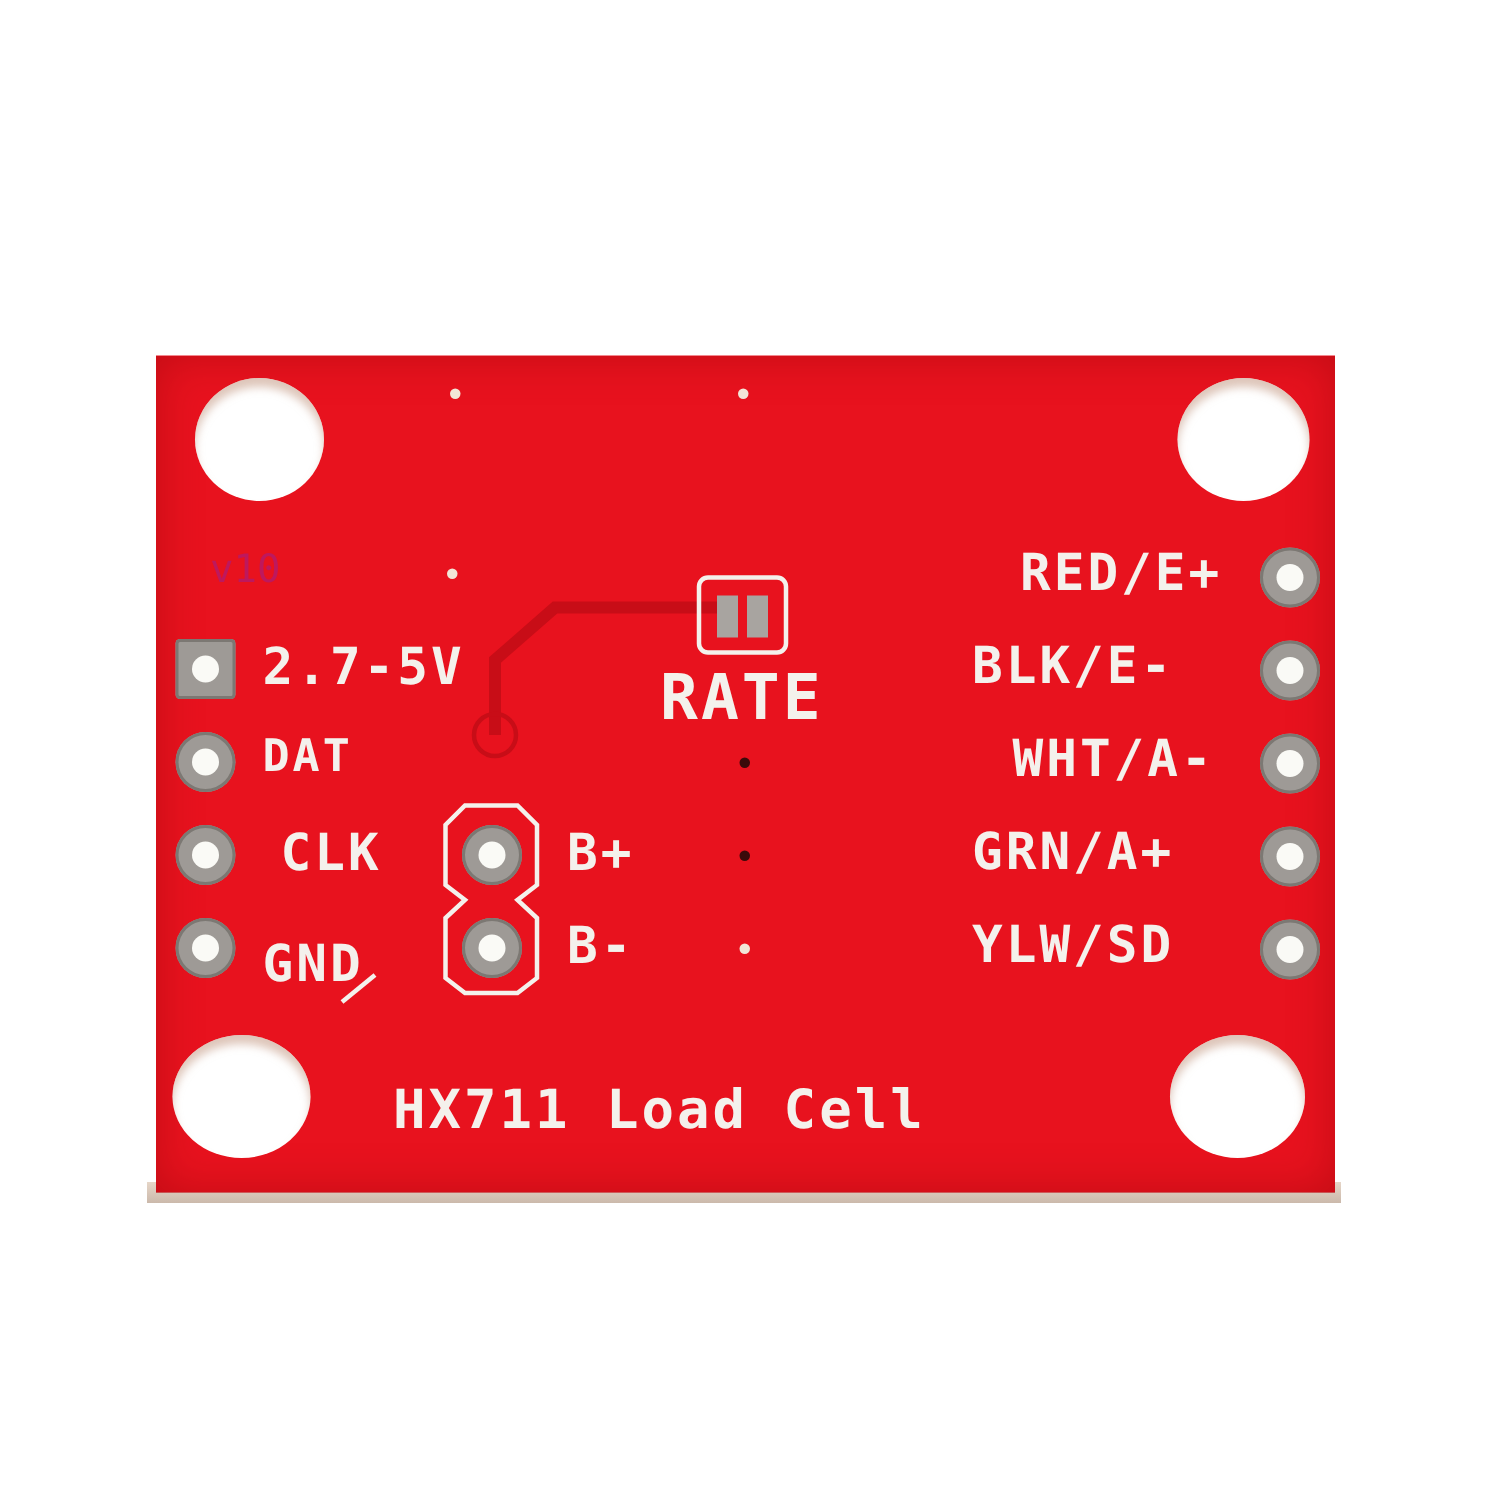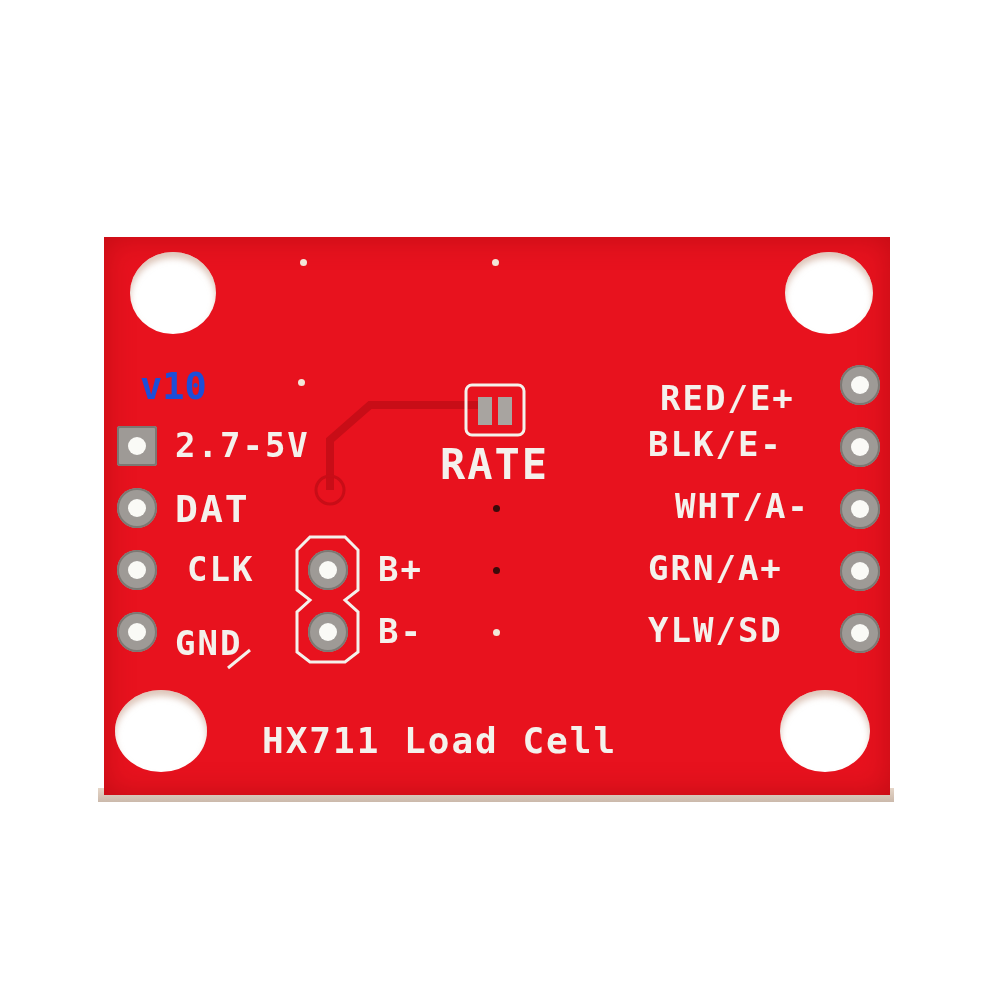--- a/index.html
+++ b/index.html
@@ -7,21 +7,21 @@
   .board{position:absolute;left:104px;top:237px;width:786px;height:558px;background:#e8121e;
     box-shadow:inset 0 0 30px rgba(120,0,0,0.35);}
   .board-edge{position:absolute;left:98px;top:788px;width:796px;height:14px;background:linear-gradient(#e6d6c8,#cbb9ab);}
   .hole{position:absolute;border-radius:50%;background:#ffffff;box-shadow:inset 0 6px 6px rgba(200,160,140,0.6);}
   .silk{position:absolute;color:#f4f1ec;font-weight:bold;letter-spacing:2px;white-space:nowrap;}
   .pad{position:absolute;width:40px;height:40px;border-radius:50%;background:#9e9a96;box-shadow:0 0 0 2px #7c7873 inset;}
   .pad::after{content:"";position:absolute;left:11px;top:11px;width:18px;height:18px;border-radius:50%;background:#fafaf6;}
   .pad.square{border-radius:3px;}
   .via{position:absolute;width:7px;height:7px;border-radius:50%;background:#f2e6d8;}
   .via.dark{background:#3b0a0a;}
-  .ver{position:absolute;color:#1d4ed8;font-weight:bold;font-size:37px;}
+  .ver{position:absolute;color:#be185d;font-weight:normal;font-size:26px;}
   svg{position:absolute;left:0;top:0;}
 </style>
 </head>
 <body>
 
 <div class="board-edge"></div>
 <div class="board"></div>
 
 <div class="hole" style="left:130px;top:252px;width:86px;height:82px;"></div>
 <div class="hole" style="left:785px;top:252px;width:88px;height:82px;"></div>
@@ -39,32 +39,32 @@
 </svg>
 
 <div class="ver" style="left:140px;top:365px;">v10</div>
 
 <div class="pad square" style="left:117px;top:426px;"></div>
 <div class="pad" style="left:117px;top:488px;"></div>
 <div class="pad" style="left:117px;top:550px;"></div>
 <div class="pad" style="left:117px;top:612px;"></div>
 
 <div class="silk" style="left:175px;top:425px;font-size:34px;">2.7-5V</div>
-<div class="silk" style="left:175px;top:487px;font-size:38px;">DAT</div>
+<div class="silk" style="left:175px;top:487px;font-size:30px;">DAT</div>
 <div class="silk" style="left:187px;top:549px;font-size:34px;">CLK</div>
 <div class="silk" style="left:175px;top:611px;font-size:34px;margin-top:12px;">GND</div>
 
 <div class="pad" style="left:308px;top:550px;"></div>
 <div class="pad" style="left:308px;top:612px;"></div>
 <div class="silk" style="left:378px;top:549px;font-size:34px;">B+</div>
 <div class="silk" style="left:378px;top:611px;font-size:34px;">B-</div>
 
 <div class="silk" style="left:440px;top:440px;font-size:42px;">RATE</div>
 
-<div class="silk" style="left:660px;top:362px;font-size:34px;margin-top:16px;">RED/E+</div>
+<div class="silk" style="left:680px;top:362px;font-size:34px;">RED/E+</div>
 <div class="silk" style="left:648px;top:424px;font-size:34px;">BLK/E-</div>
 <div class="silk" style="left:648px;top:486px;font-size:34px;margin-left:27px;">WHT/A-</div>
 <div class="silk" style="left:648px;top:548px;font-size:34px;">GRN/A+</div>
 <div class="silk" style="left:648px;top:610px;font-size:34px;">YLW/SD</div>
 
 <div class="pad" style="left:840px;top:365px;"></div>
 <div class="pad" style="left:840px;top:427px;"></div>
 <div class="pad" style="left:840px;top:489px;"></div>
 <div class="pad" style="left:840px;top:551px;"></div>
 <div class="pad" style="left:840px;top:613px;"></div>

